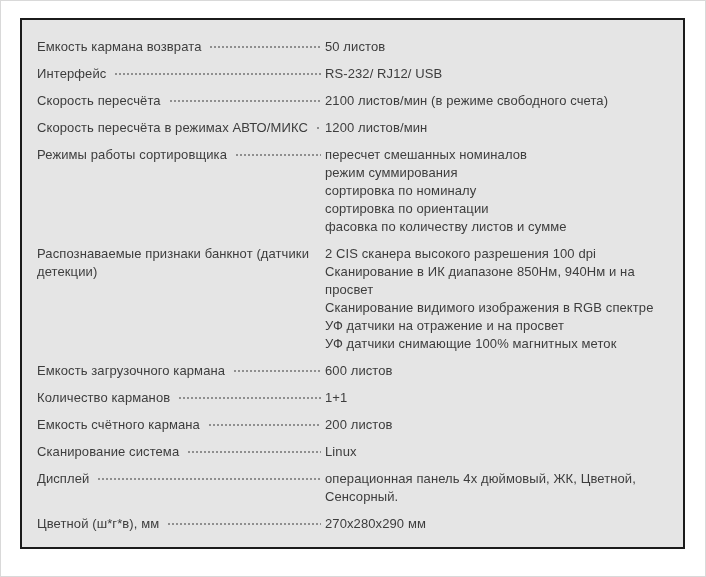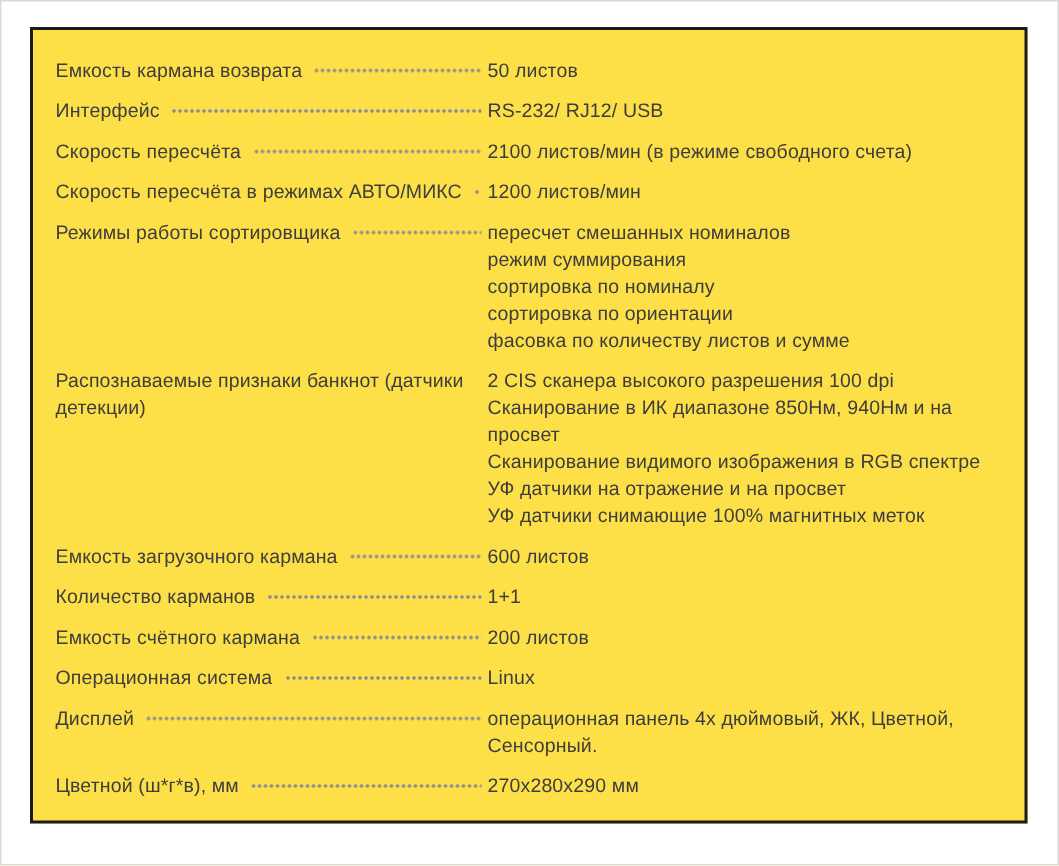--- a/index.html
+++ b/index.html
@@ -20,21 +20,21 @@
   .spec-box {
     position: absolute;
     left: 19px;
     top: 17px;
     width: 665px;
     height: 531px;
     border: 2px solid #1b1b1b;
     box-sizing: border-box;
     padding: 18px 15px 20px 15px;
     overflow: hidden;
-    background: #fde047;
+    background: #e5e5e5;
   }
   .row {
     display: flex;
     align-items: flex-start;
     margin-bottom: 9px;
     font-size: 13px;
     line-height: 18px;
     color: #3d3d3d;
   }
   .label-cell {
@@ -154,21 +154,21 @@
           <div class="label-cell">
             <span class="label">Емкость счётного кармана</span>
             <span class="dots"></span>
           </div>
           <div class="value-cell">
             <div class="value-line">200 листов</div>
           </div>
         </div>
         <div class="row">
           <div class="label-cell">
-            <span class="label">Операционная система</span>
+            <span class="label">Сканирование система</span>
             <span class="dots"></span>
           </div>
           <div class="value-cell">
             <div class="value-line">Linux</div>
           </div>
         </div>
         <div class="row">
           <div class="label-cell">
             <span class="label">Дисплей</span>
             <span class="dots"></span>

